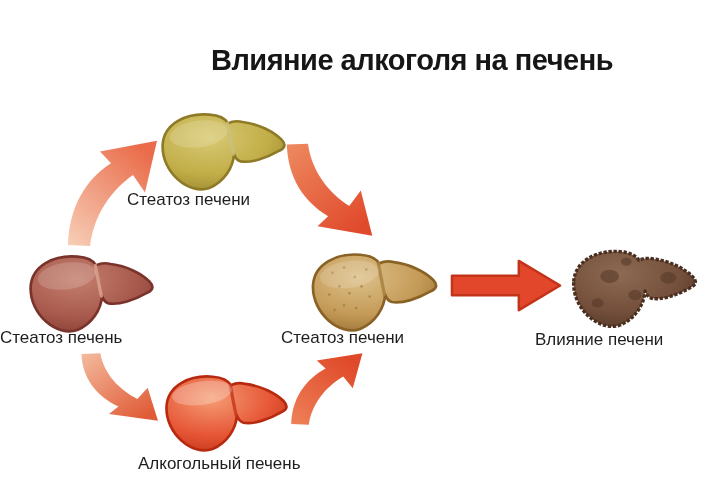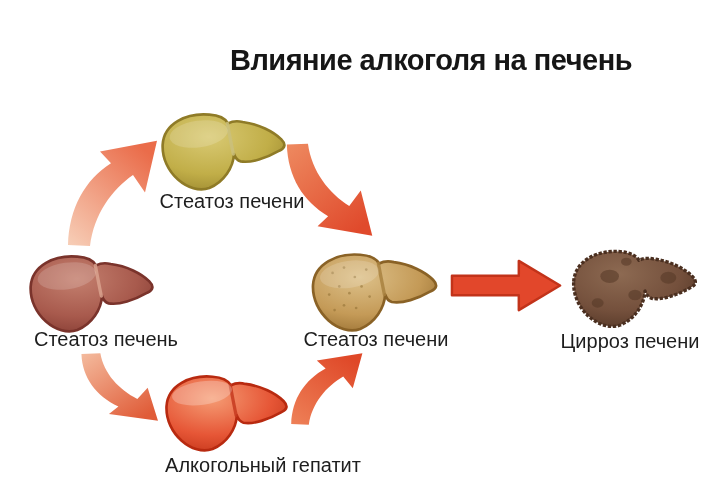--- a/index.html
+++ b/index.html
@@ -2,24 +2,24 @@
 <html><head>
 <meta charset="utf-8">
 <style>
   html,body{margin:0;padding:0;background:#ffffff;}
   #stage{
     position:relative;width:725px;height:500px;background:#ffffff;overflow:hidden;
     font-family:"Liberation Sans",sans-serif;
   }
   .diagram-title{
     position:absolute;left:412px;top:44px;transform:translateX(-50%);
-    font-size:29px;font-weight:bold;color:#161616;white-space:nowrap;letter-spacing:-0.5px;margin-left:19px;
+    font-size:29px;font-weight:bold;color:#161616;white-space:nowrap;letter-spacing:-0.5px;
   }
   .node-label{
-    position:absolute;font-size:20px;color:#1e1e1e;text-align:center;white-space:nowrap;
+    position:absolute;font-size:17px;color:#1e1e1e;text-align:left;white-space:nowrap;
   }
   svg.liver,svg.arrow{position:absolute;display:block;overflow:visible;}
   .liver-body{stroke-width:4;stroke-linejoin:round;}
   .liver-body.rough{stroke-width:5;stroke-dasharray:5 2.5;}
   .ligament{fill:none;stroke-width:5;stroke-linecap:round;opacity:0.85;}
   .sheen{fill:#ffffff;opacity:0.16;}
 </style>
 </head>
 <body>
 
@@ -93,35 +93,35 @@
     </defs>
     <path class="liver-body rough" fill="url(#lg-cirrhosis)" d="M 16,58 C 18,26 52,10 86,13 C 100,14 110,19 114,26 C 120,23 128,22 136,24 C 160,27 182,38 194,50 C 201,57 200,63 191,67 C 172,78 148,86 133,83 C 129,82 125,78 123,72 C 122,92 108,114 86,123 C 56,134 14,100 16,58 Z" stroke="#4a2f20"></path>
     <g opacity="0.55" fill="#553826">
       <ellipse cx="70" cy="50" rx="14" ry="10"></ellipse>
       <ellipse cx="108" cy="78" rx="10" ry="8"></ellipse>
       <ellipse cx="52" cy="90" rx="9" ry="7"></ellipse>
       <ellipse cx="158" cy="52" rx="12" ry="9"></ellipse>
       <ellipse cx="95" cy="28" rx="8" ry="6"></ellipse>
     </g>
   </svg>
-  <div class="node-label" style="left:535px;top:330px;width:190px">Цирроз печени</div>
+  <div class="node-label" style="left:535px;top:330px;width:190px">Влияние печени</div>
 
   <svg class="liver" style="left:156px;top:368px;width:138px;height:89px" viewBox="0 0 210 135">
     <defs>
       <radialGradient id="lg-hepatitis" cx="38%" cy="30%" r="90%">
         <stop offset="0" stop-color="#f59c74"></stop>
         <stop offset="0.55" stop-color="#e65636"></stop>
         <stop offset="1" stop-color="#b82a10"></stop>
       </radialGradient>
     </defs>
     <path class="liver-body" fill="url(#lg-hepatitis)" d="M 16,58 C 18,26 52,10 86,13 C 100,14 110,19 114,26 C 120,23 128,22 136,24 C 160,27 182,38 194,50 C 201,57 200,63 191,67 C 172,78 148,86 133,83 C 129,82 125,78 123,72 C 122,92 108,114 86,123 C 56,134 14,100 16,58 Z" stroke="#b82a10"></path>
     <path class="ligament" d="M 113,26 C 116,42 119,58 122,72" stroke="#c53a1e"></path>
     <ellipse class="sheen" style="opacity:0.25" cx="70" cy="38" rx="46" ry="18" transform="rotate(-8 70 38)"></ellipse>
   </svg>
-  <div class="node-label" style="left:138px;top:454px;width:250px">Алкогольный гепатит</div>
+  <div class="node-label" style="left:138px;top:454px;width:250px">Алкогольный печень</div>
 
   <svg class="arrow" style="left:64px;top:136px;width:100px;height:112px" viewBox="0 0 100 115" preserveAspectRatio="none">
     <defs>
       <linearGradient id="ag1" x1="0" y1="1" x2="0.75" y2="0">
         <stop offset="0" stop-color="#f7cfb8"></stop>
         <stop offset="1" stop-color="#ea6c4a"></stop>
       </linearGradient>
     </defs>
     <path fill="url(#ag1)" d="M 4,112 C 5,74 21,45 47,28 L 36,16 L 93,5 L 81,58 L 69,40 C 48,55 30,80 26,113 Z"></path>
   </svg>

